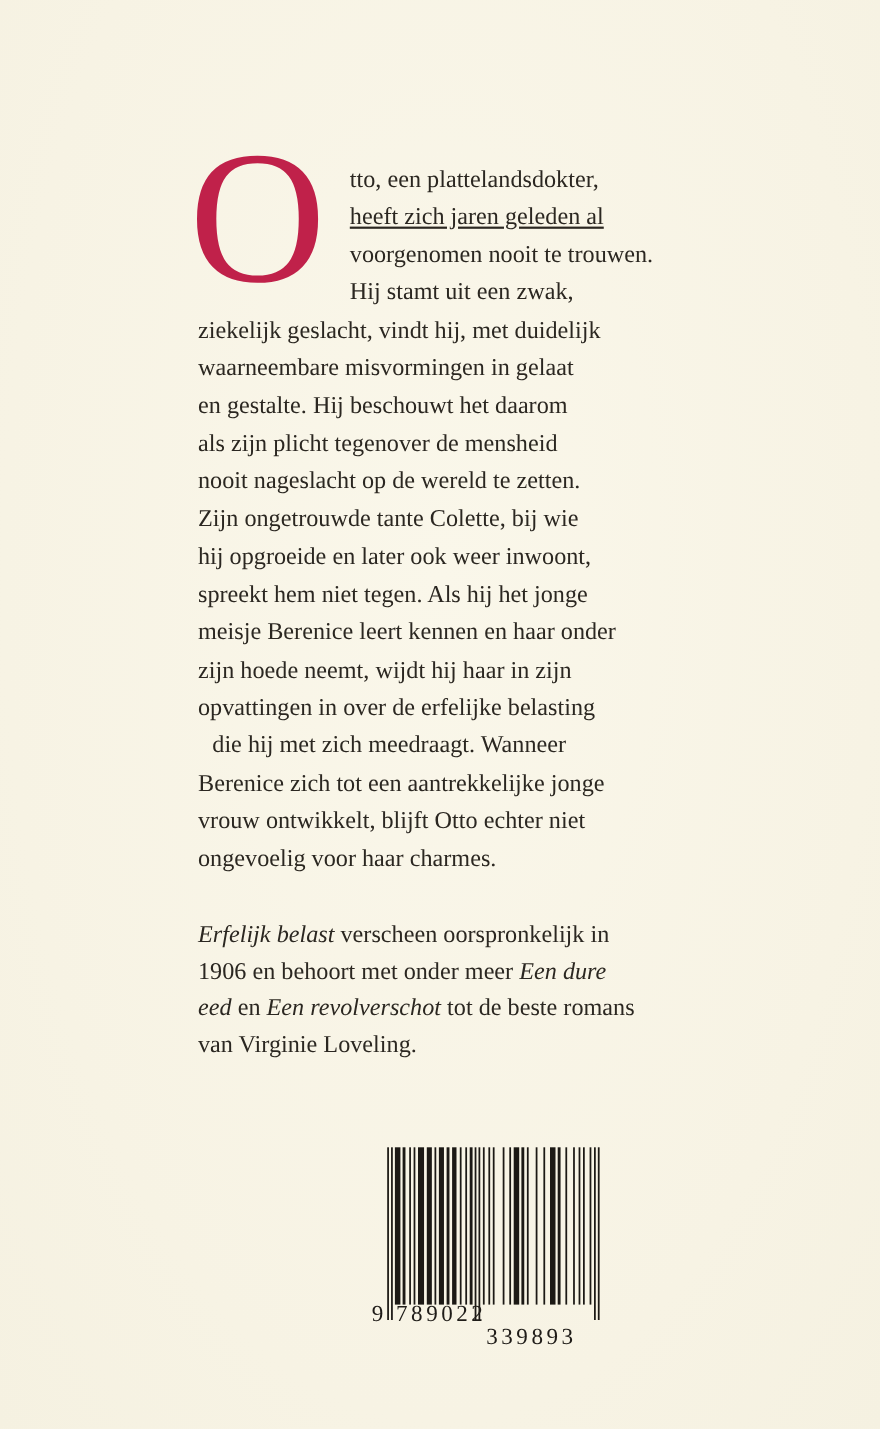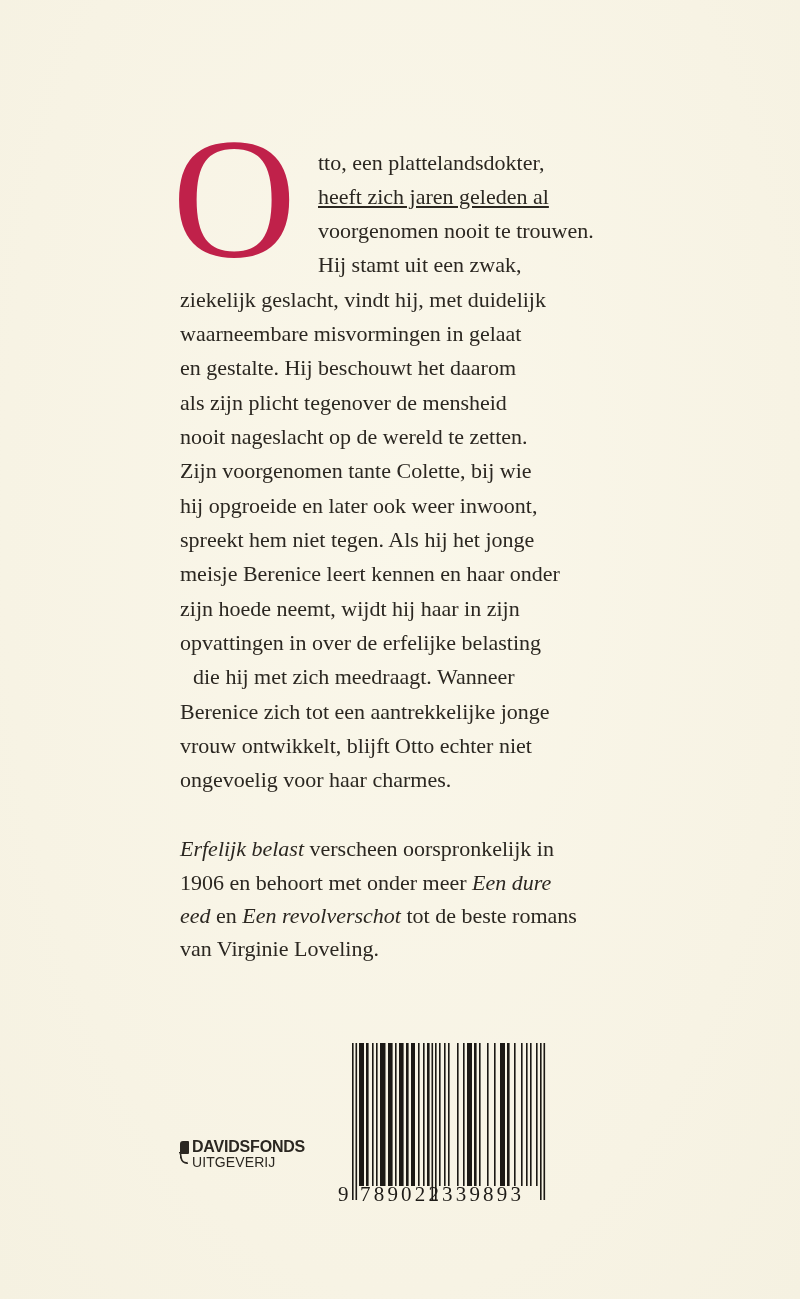--- a/index.html
+++ b/index.html
@@ -119,21 +119,21 @@
   <div>
     <div class="line" style="left:318px; top:148px;">tto, een plattelandsdokter,</div>
     <div class="line" style="left:318px; top:182px;text-decoration:underline;">heeft zich jaren geleden al</div>
     <div class="line" style="left:318px; top:216px;">voorgenomen nooit te trouwen.</div>
     <div class="line" style="left:318px; top:250px;">Hij stamt uit een zwak,</div>
     <div class="line" style="left:180px; top:285px;">ziekelijk geslacht, vindt hij, met duidelijk</div>
     <div class="line" style="left:180px; top:319px;">waarneembare misvormingen in gelaat</div>
     <div class="line" style="left:180px; top:353px;">en gestalte. Hij beschouwt het daarom</div>
     <div class="line" style="left:180px; top:388px;">als zijn plicht tegenover de mensheid</div>
     <div class="line" style="left:180px; top:422px;">nooit nageslacht op de wereld te zetten.</div>
-    <div class="line" style="left:180px; top:456px;">Zijn voorgenomen tante Colette, bij wie</div>
+    <div class="line" style="left:180px; top:456px;">Zijn ongetrouwde tante Colette, bij wie</div>
     <div class="line" style="left:180px; top:491px;">hij opgroeide en later ook weer inwoont,</div>
     <div class="line" style="left:180px; top:525px;">spreekt hem niet tegen. Als hij het jonge</div>
     <div class="line" style="left:180px; top:559px;">meisje Berenice leert kennen en haar onder</div>
     <div class="line" style="left:180px; top:594px;">zijn hoede neemt, wijdt hij haar in zijn</div>
     <div class="line" style="left:180px; top:628px;">opvattingen in over de erfelijke belasting</div>
     <div class="line" style="left:180px; top:662px;margin-left:13px;">die hij met zich meedraagt. Wanneer</div>
     <div class="line" style="left:180px; top:697px;">Berenice zich tot een aantrekkelijke jonge</div>
     <div class="line" style="left:180px; top:731px;">vrouw ontwikkelt, blijft Otto echter niet</div>
     <div class="line" style="left:180px; top:765px;">ongevoelig voor haar charmes.</div>
   </div>
@@ -146,25 +146,20 @@
       <span>1906 en behoort met onder meer </span><em>Een dure</em>
     </div>
     <div class="line" style="left:180px; top:901px;">
       <em>eed</em><span> en </span><em>Een revolverschot</em><span> tot de beste romans</span>
     </div>
     <div class="line" style="left:180px; top:934px;">
       <span>van Virginie Loveling.</span>
     </div>
   </div>
 
-  <div class="logo">
-    <div class="logo-mark"></div>
-    <div class="logo-top">DAVIDSFONDS</div>
-    <div class="logo-bottom">UITGEVERIJ</div>
-  </div>
 
   <div class="barcode">
     <svg width="212" height="170" viewBox="0 0 212 170">
       <g fill="#1c1915">
 
         <rect x="14" y="3" width="1.6" height="157"></rect>
         <rect x="17.5" y="3" width="1.6" height="157"></rect>
 
         <rect x="21" y="3" width="5" height="143"></rect>
         <rect x="28" y="3" width="2.6" height="143"></rect>
@@ -200,16 +195,16 @@
         <rect x="188" y="3" width="1.6" height="143"></rect>
         <rect x="192" y="3" width="1.6" height="143"></rect>
         <rect x="198" y="3" width="1.6" height="143"></rect>
 
         <rect x="202" y="3" width="1.6" height="157"></rect>
         <rect x="205.5" y="3" width="1.6" height="157"></rect>
       </g>
     </svg>
     <div class="barcode-digits" style="left:0px;">9</div>
     <div class="barcode-digits" style="left:22px;">789022</div>
-    <div class="barcode-digits" style="left:104px;">339893</div>
+    <div class="barcode-digits" style="left:104px;margin-top:21px;">339893</div>
   </div>
 
 </div>
 
 </body></html>

